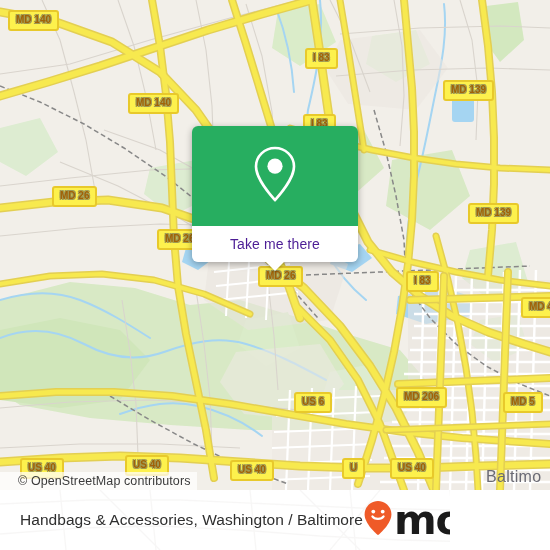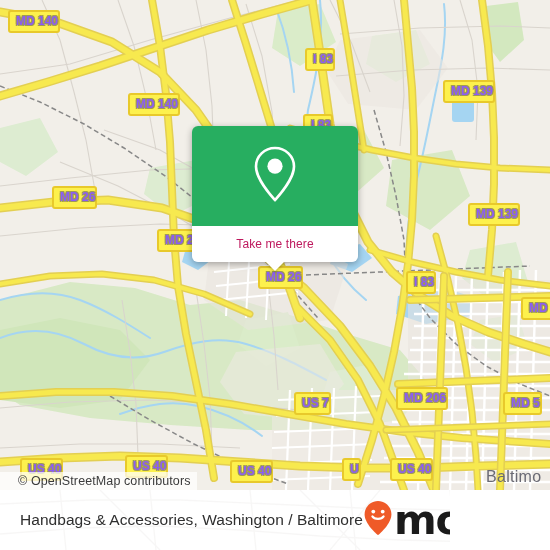--- a/index.html
+++ b/index.html
@@ -36,25 +36,25 @@
     white-space:nowrap;
     letter-spacing:0.3px;
   }
 
   
   .shield{
     position:absolute;
     background:#fdf14d;
     border:2px solid #e8c92b;
     border-radius:3px;
-    color:#8b5cf6;
-    font-size:12px;
+    color:#a16207;
+    font-size:10px;
     font-weight:bold;
     line-height:1;
-    padding:3px 0 4px 6px;
+    padding:3px 6px 4px 6px;
     white-space:nowrap;
     text-shadow:
       -1px -1px 0 #9f9a55, 1px -1px 0 #9f9a55,
       -1px  1px 0 #9f9a55, 1px  1px 0 #9f9a55;
     box-sizing:border-box;
   }
 
   
   .card{
     position:absolute;
@@ -71,21 +71,21 @@
     display:flex;align-items:center;justify-content:center;
   }
   .card-bottom{
     background:#ffffff;
     height:36px;
     border-radius:0 0 6px 6px;
     display:flex;align-items:center;justify-content:center;
     position:relative;
   }
   .card-bottom .cta{
-    font-size:12px;color:#be185d;letter-spacing:0.1px;
+    font-size:14px;color:#4c1d95;letter-spacing:0.1px;
   }
   .card-tip{
     position:absolute;
     left:50%;bottom:-9px;margin-left:-10px;
     width:0;height:0;
     border-left:10px solid transparent;
     border-right:10px solid transparent;
     border-top:10px solid #ffffff;
     filter:drop-shadow(0 2px 1px rgba(0,0,0,0.18));
   }
@@ -326,21 +326,21 @@
         <div class="shield" style="left: 128px; top: 93px;">MD 140</div>
         <div class="shield" style="left: 305px; top: 48px;">I 83</div>
         <div class="shield" style="left: 443px; top: 80px;">MD 139</div>
         <div class="shield" style="left: 303px; top: 114px;">I 83</div>
         <div class="shield" style="left: 52px; top: 186px;">MD 26</div>
         <div class="shield" style="left: 468px; top: 203px;">MD 139</div>
         <div class="shield" style="left: 157px; top: 229px;">MD 26</div>
         <div class="shield" style="left: 258px; top: 266px;">MD 26</div>
         <div class="shield" style="left: 406px; top: 271px;">I 83</div>
         <div class="shield" style="left: 521px; top: 297px;">MD 45</div>
-        <div class="shield" style="left: 294px; top: 392px;">US 7</div>
+        <div class="shield" style="left: 294px; top: 392px;">US 6</div>
         <div class="shield" style="left: 396px; top: 387px;">MD 206</div>
         <div class="shield" style="left: 503px; top: 392px;">MD 5</div>
         <div class="shield" style="left: 20px; top: 458px;">US 40</div>
         <div class="shield" style="left: 125px; top: 455px;">US 40</div>
         <div class="shield" style="left: 230px; top: 460px;">US 40</div>
         <div class="shield" style="left: 342px; top: 458px;">U</div>
         <div class="shield" style="left: 390px; top: 458px;">US 40</div>
       </div>
 
     <div class="attrib">© OpenStreetMap contributors</div>

